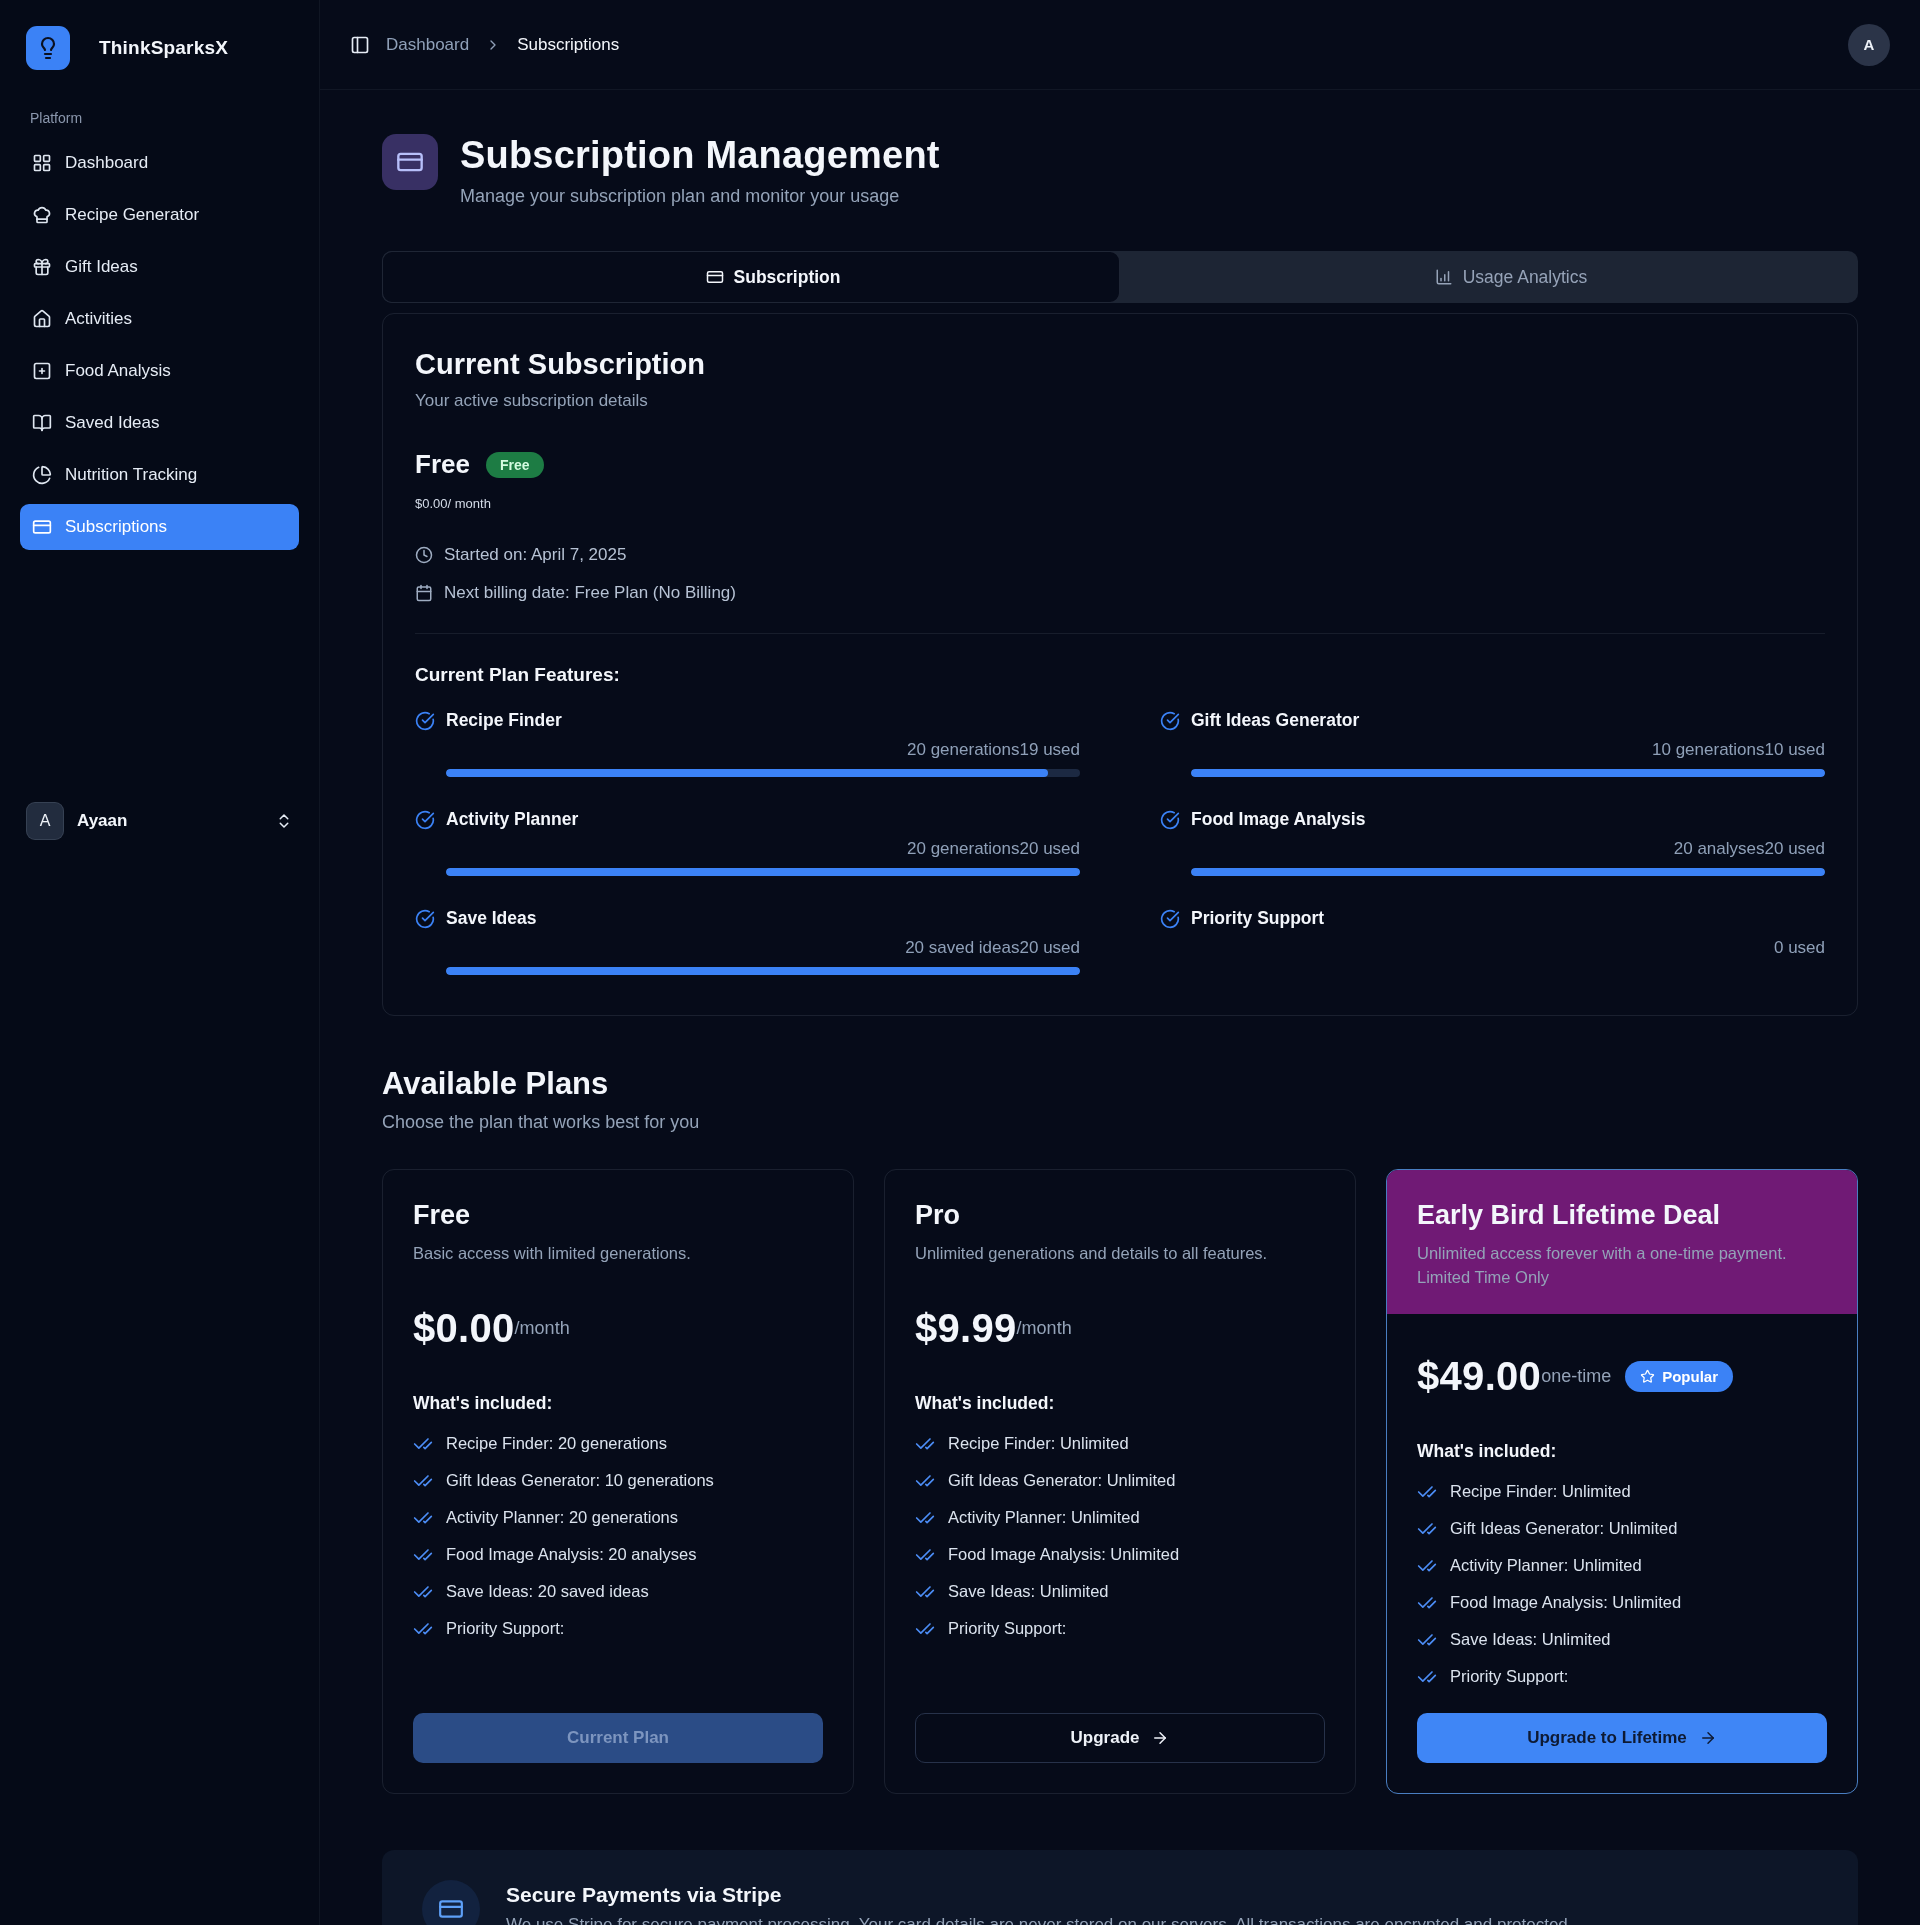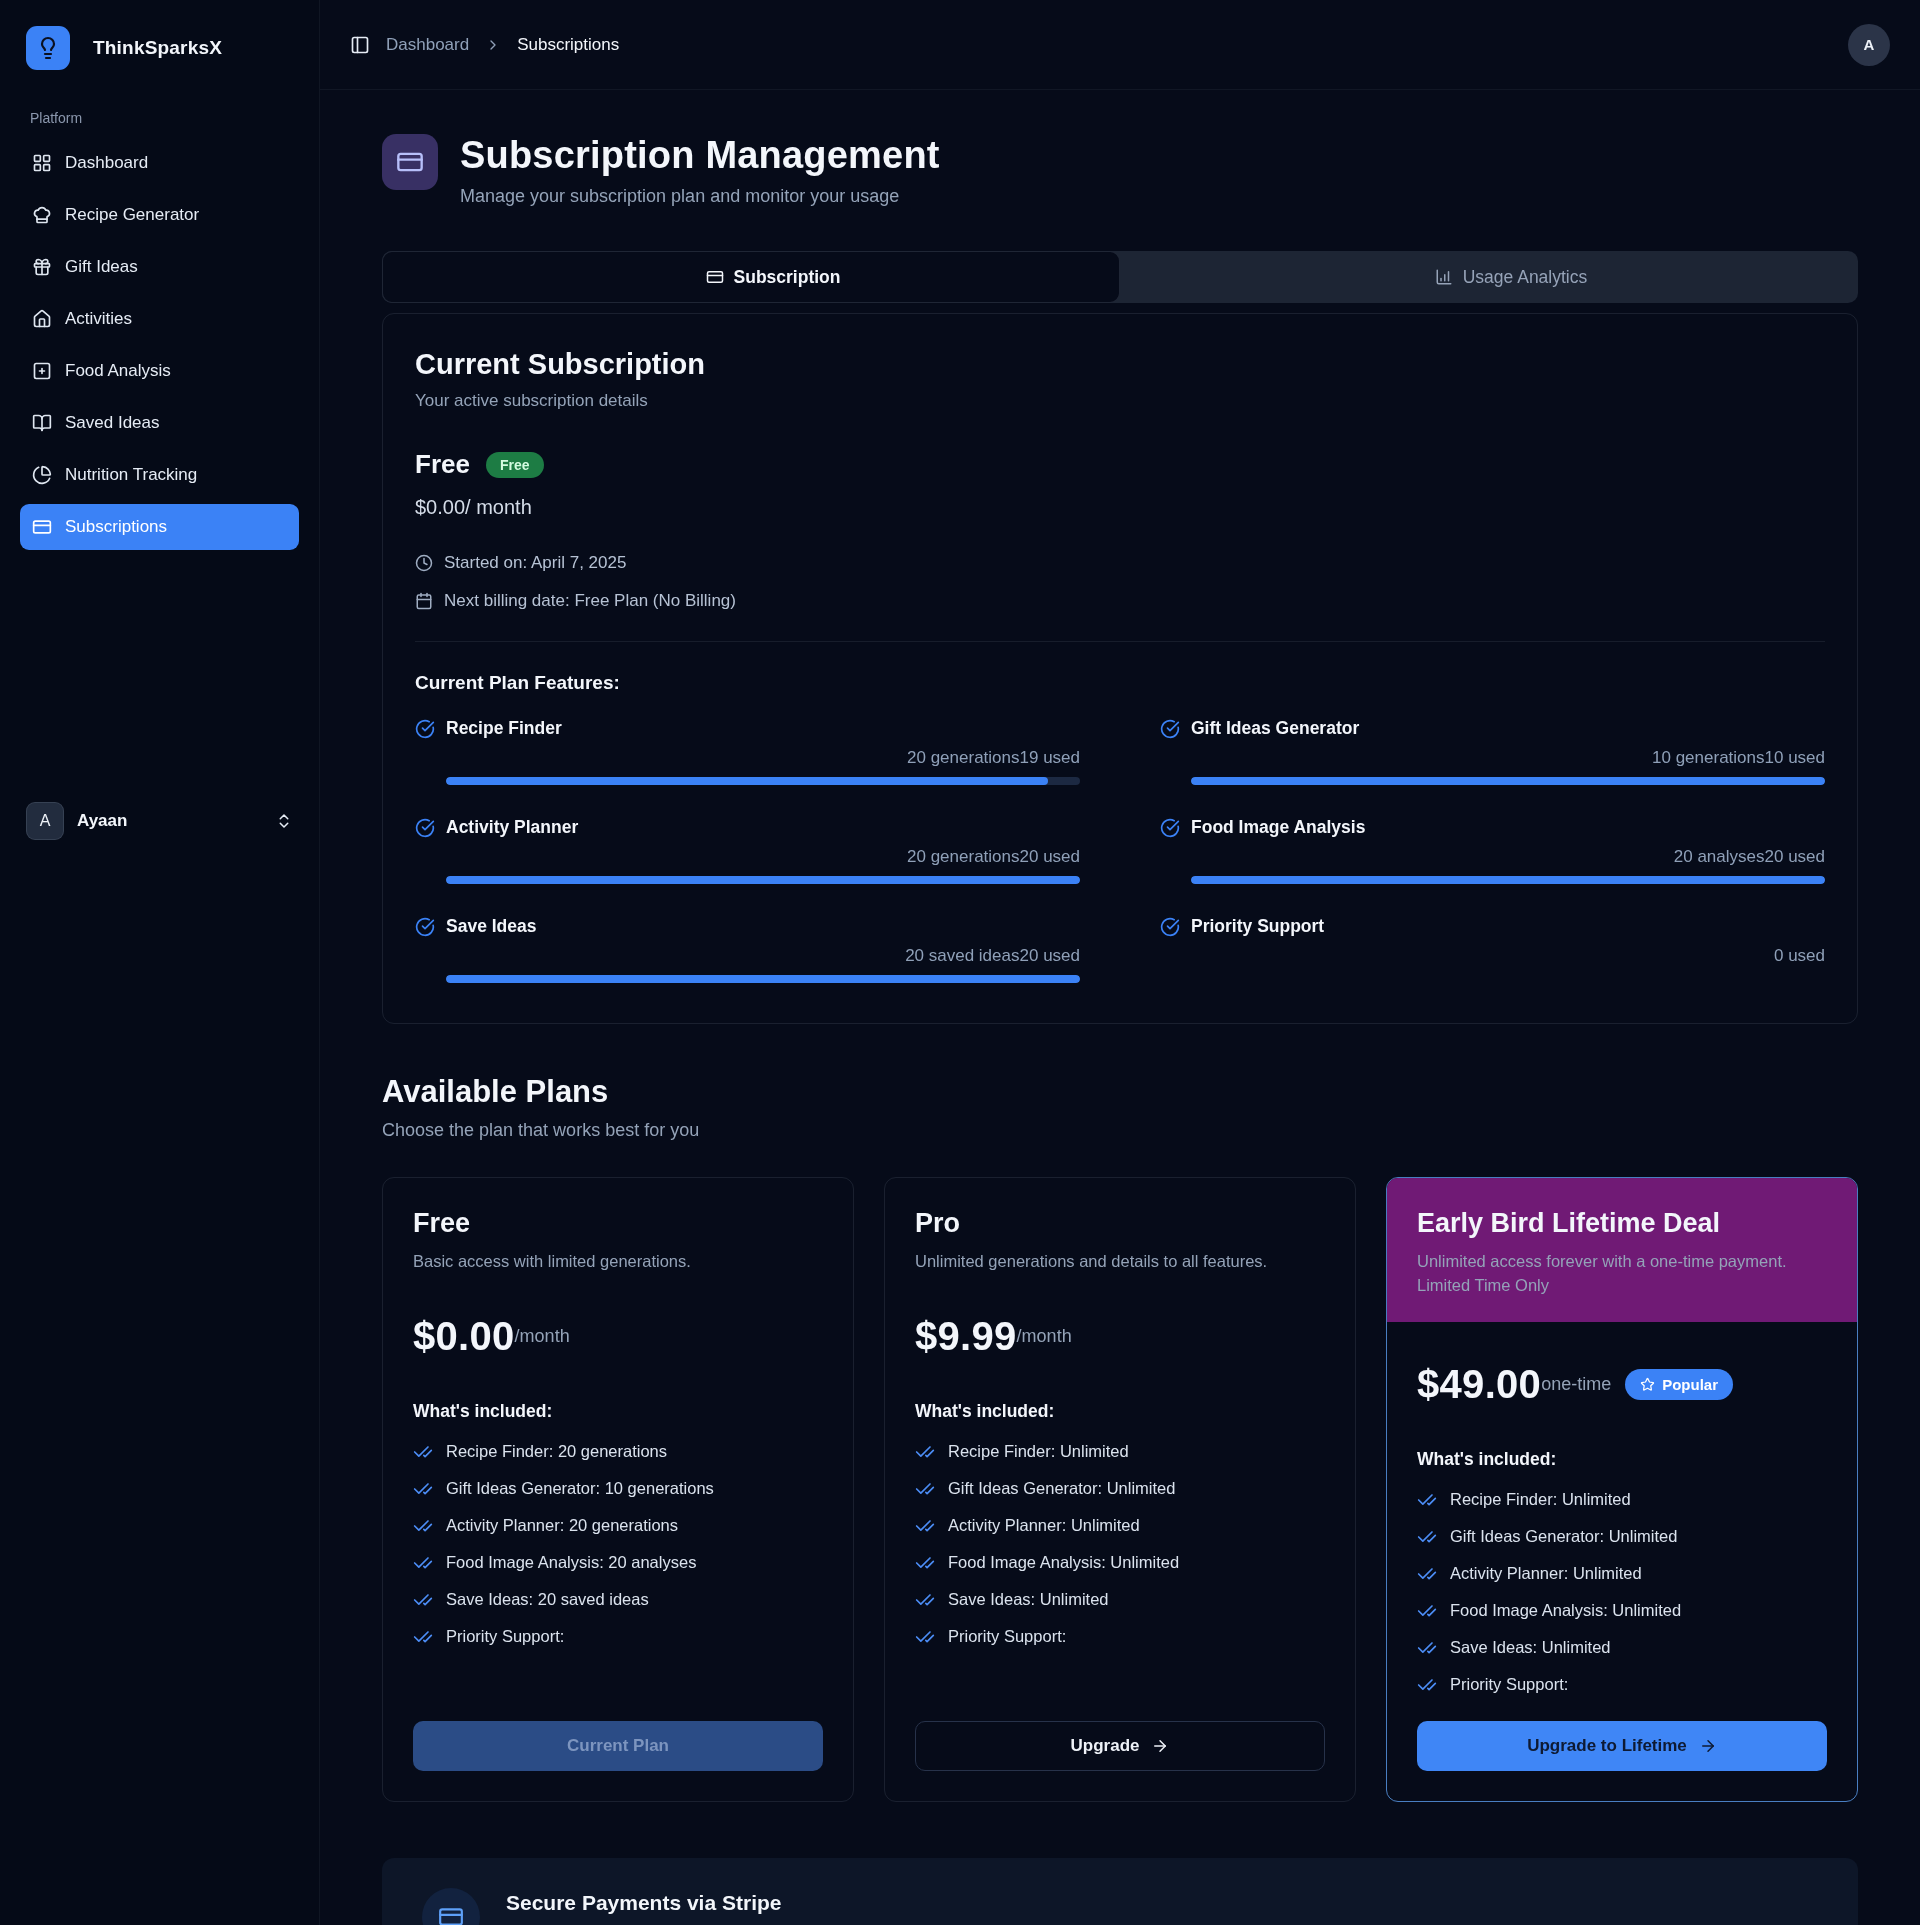--- a/index.html
+++ b/index.html
@@ -13,21 +13,21 @@
   svg { display:block; }
 
   
   .sidebar {
     width:320px; min-width:320px; height:100%;
     background:#050a17;
     border-right:1px solid rgba(148,163,184,.08);
     padding:22px 20px;
     position:relative;
   }
-  .logo-row { display:flex; align-items:center; gap:23px; padding:4px 6px; }
+  .logo-row { display:flex; align-items:center; gap:29px; padding:4px 6px; }
   .logo-box {
     width:44px; height:44px; border-radius:11px; background:#3b82f6;
     display:flex; align-items:center; justify-content:center; color:#0a1020;
   }
   .brand-name { font-size:19px; font-weight:700; letter-spacing:.2px; }
   .section-label { margin:36px 0 14px 10px; font-size:14px; color:#8b97ad; }
   .nav { display:flex; flex-direction:column; gap:6px; }
   .nav-item {
     display:flex; align-items:center; gap:13px;
     height:46px; padding:0 12px; border-radius:9px;
@@ -98,21 +98,21 @@
   }
   .current-card { margin-top:10px; padding:34px 32px 40px 32px; }
   .cs-title { font-size:29px; font-weight:700; }
   .cs-sub { margin-top:10px; font-size:17px; color:#94a3b8; }
   .plan-line { margin-top:38px; display:flex; align-items:center; gap:16px; }
   .plan-name-big { font-size:26px; font-weight:700; }
   .badge-free {
     background:#1d7c44; color:#d3fbe0; font-size:14px; font-weight:600;
     padding:5px 14px; border-radius:999px;
   }
-  .price-line { margin-top:16px; font-size:20px; color:#d4dce8; }
+  .price-line { margin-top:16px; font-size:13px; color:#d4dce8; }
   .dates { margin-top:34px; display:flex; flex-direction:column; gap:18px; }
   .date-row { display:flex; align-items:center; gap:11px; font-size:17px; color:#b6c2d4; }
   .date-row .ico { color:#9fadc2; }
   .cs-divider { margin-top:30px; border-top:1px solid rgba(148,163,184,.12); }
   .feat-title { margin-top:30px; font-size:19px; font-weight:700; }
   .feat-grid {
     margin-top:24px; display:grid; grid-template-columns:1fr 1fr;
     column-gap:80px; row-gap:32px;
   }
   .feat-head { display:flex; align-items:center; gap:11px; }

